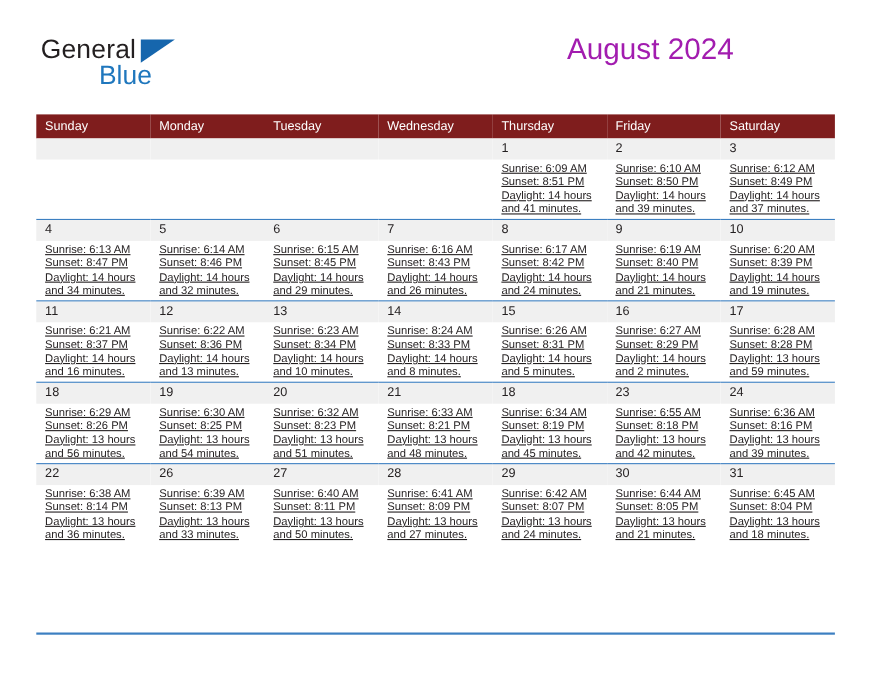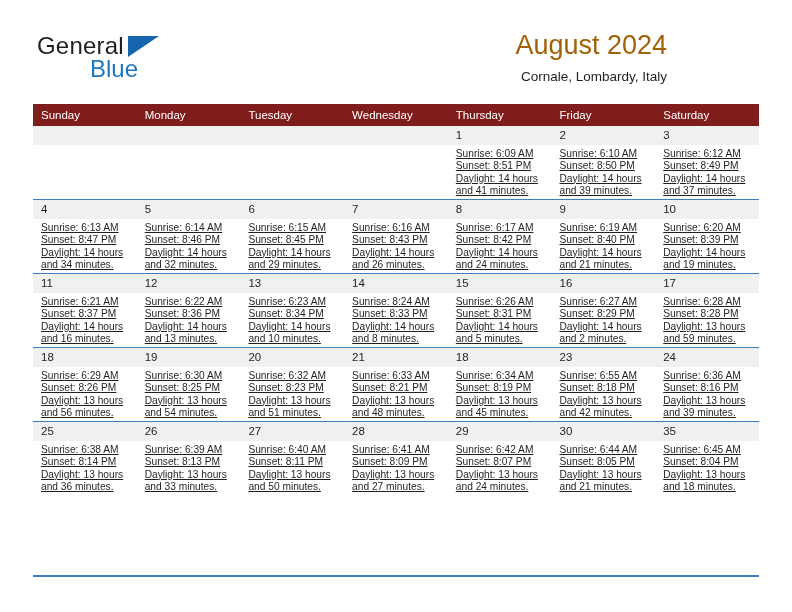--- a/index.html
+++ b/index.html
@@ -64,21 +64,21 @@
   }
 
   .title-block {
     position: absolute;
     right: 0;
     top: 0;
     text-align: right;
   }
   .cal-title {
     font-size: 27px;
-    color: #a16207;
+    color: #a21caf;
     line-height: 34px;
     white-space: nowrap;
   }
   .cal-subtitle {
     font-size: 13.5px;
     color: #231f20;
     line-height: 20px;
     margin-top: 5px;
     white-space: nowrap;
   }
@@ -152,21 +152,20 @@
   <div class="topbar">
 
     <div class="logo">
       <span class="logo-general">General</span>
       <span class="logo-triangle"></span>
       <span class="logo-blue">Blue</span>
     </div>
 
     <div class="title-block">
       <div class="cal-title">August 2024</div>
-      <div class="cal-subtitle">Cornale, Lombardy, Italy</div>
     </div>
 
   </div>
 
   <table class="calendar">
     <thead>
       <tr id="weekday-row">
           <th>Sunday</th>
           <th>Monday</th>
           <th>Tuesday</th>
@@ -384,21 +383,21 @@
             <div class="daynum">24</div>
             <div class="dayinfo">
               <div>Sunrise: 6:36 AM</div>
               <div>Sunset: 8:16 PM</div>
               <div>Daylight: 13 hours and 39 minutes.</div>
             </div>
           </td>
         </tr>
         <tr class="week-row">
           <td>
-            <div class="daynum">25</div>
+            <div class="daynum">22</div>
             <div class="dayinfo">
               <div>Sunrise: 6:38 AM</div>
               <div>Sunset: 8:14 PM</div>
               <div>Daylight: 13 hours and 36 minutes.</div>
             </div>
           </td>
           <td>
             <div class="daynum">26</div>
             <div class="dayinfo">
               <div>Sunrise: 6:39 AM</div>
@@ -432,21 +431,21 @@
           </td>
           <td>
             <div class="daynum">30</div>
             <div class="dayinfo">
               <div>Sunrise: 6:44 AM</div>
               <div>Sunset: 8:05 PM</div>
               <div>Daylight: 13 hours and 21 minutes.</div>
             </div>
           </td>
           <td>
-            <div class="daynum">35</div>
+            <div class="daynum">31</div>
             <div class="dayinfo">
               <div>Sunrise: 6:45 AM</div>
               <div>Sunset: 8:04 PM</div>
               <div>Daylight: 13 hours and 18 minutes.</div>
             </div>
           </td>
         </tr>
       </tbody>
   </table>
 

